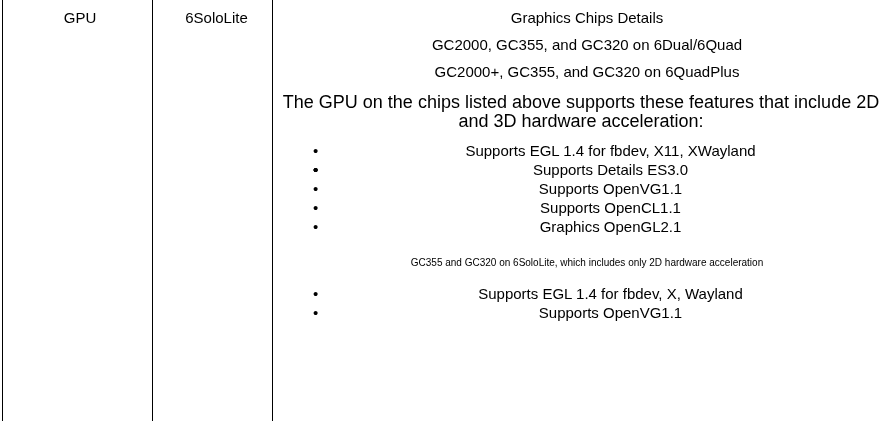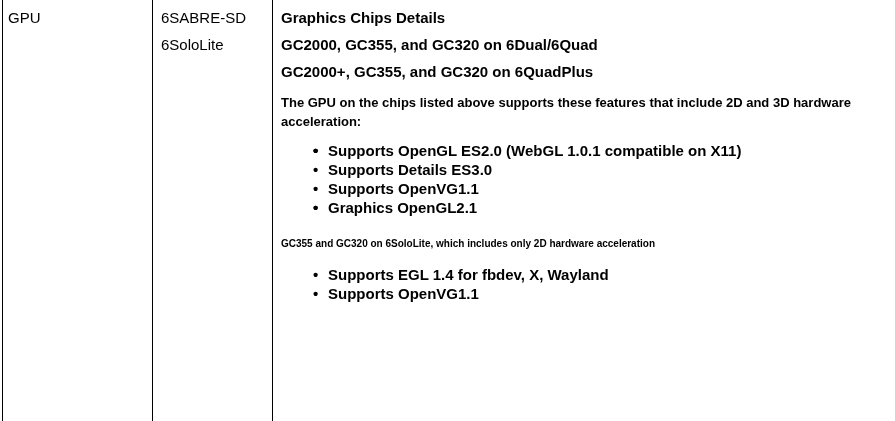--- a/index.html
+++ b/index.html
@@ -16,20 +16,21 @@
     color: #000000;
     -webkit-font-smoothing: antialiased;
   }
 
   
   .doc-table {
     position: relative;
     width: 895px;
     height: 421px;
     box-sizing: border-box;
+    text-align: center;
   }
 
   
   .rule {
     position: absolute;
     top: 0;
     bottom: 0;
     width: 1px;
     background: #000000;
   }
@@ -50,36 +51,35 @@
   }
   .col-boards {
     left: 153px;
     width: 119px;
     padding: 4px 0 0 8px;
   }
   .col-details {
     left: 273px;
     width: 620px;
     padding: 4px 0 0 8px;
-    font-weight: bold;
   }
 
   
   .cell-line {
     font-size: 15px;
     line-height: 27px;
     white-space: nowrap;
   }
   .detail-line {
     font-size: 15px;
     line-height: 27px;
     white-space: nowrap;
   }
   .detail-para {
-    font-size: 13px;
+    font-size: 18px;
     line-height: 19px;
     width: 600px;
     margin-top: 8px;
   }
   .detail-para-tight {
     font-size: 10px;
     line-height: 27px;
     white-space: nowrap;
   }
 
@@ -115,56 +115,56 @@
 
   <div class="rule rule-left"></div>
   <div class="rule rule-mid-a"></div>
   <div class="rule rule-mid-b"></div>
 
   <div class="col col-category">
     <div class="cell-line">GPU</div>
   </div>
 
   <div class="col col-boards">
-    <div class="cell-line">6SABRE-SD</div>
     <div class="cell-line">6SoloLite</div>
   </div>
 
   <div class="col col-details">
 
     <div class="detail-line">Graphics Chips Details</div>
 
     <div class="detail-line">GC2000, GC355, and GC320 on 6Dual/6Quad</div>
     <div class="detail-line">GC2000+, GC355, and GC320 on 6QuadPlus</div>
 
     <div class="detail-para">The GPU on the chips listed above supports these features that include 2D and 3D hardware acceleration:</div>
 
     <div class="spacer-10"></div>
 
     <ul class="bullets">
       <li>
         <span class="bullet-glyph">•</span>
+        <span>Supports EGL 1.4 for fbdev, X11, XWayland</span>
       </li>
       <li>
         <span class="bullet-glyph">•</span>
       </li>
       <li>
         <span class="bullet-glyph">•</span>
-        <span>Supports OpenGL ES2.0 (WebGL 1.0.1 compatible on X11)</span>
       </li>
       <li>
         <span class="bullet-glyph">•</span>
         <span>Supports Details ES3.0</span>
       </li>
       <li>
         <span class="bullet-glyph">•</span>
         <span>Supports OpenVG1.1</span>
       </li>
       <li>
         <span class="bullet-glyph">•</span>
+        <span>Supports OpenCL1.1</span>
       </li>
       <li>
         <span class="bullet-glyph">•</span>
         <span>Graphics OpenGL2.1</span>
       </li>
     </ul>
 
     <div class="spacer-13"></div>
 
     <div class="detail-para-tight">GC355 and GC320 on 6SoloLite, which includes only 2D hardware acceleration</div>

